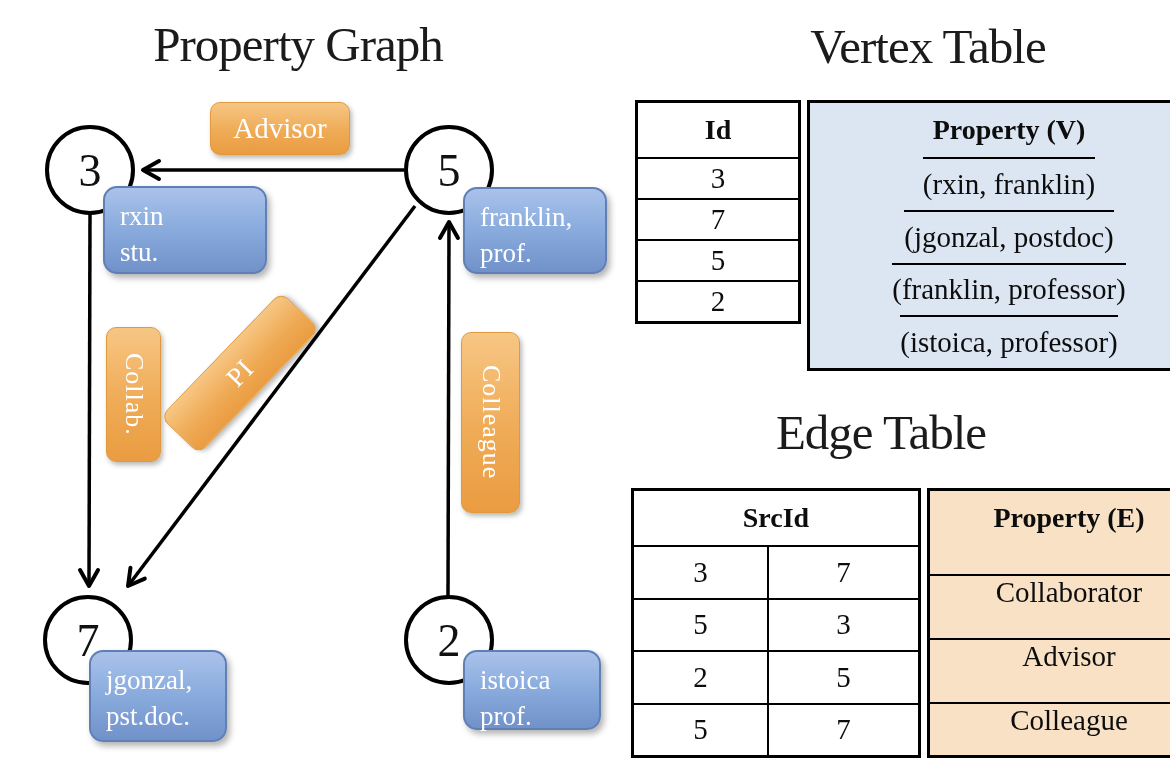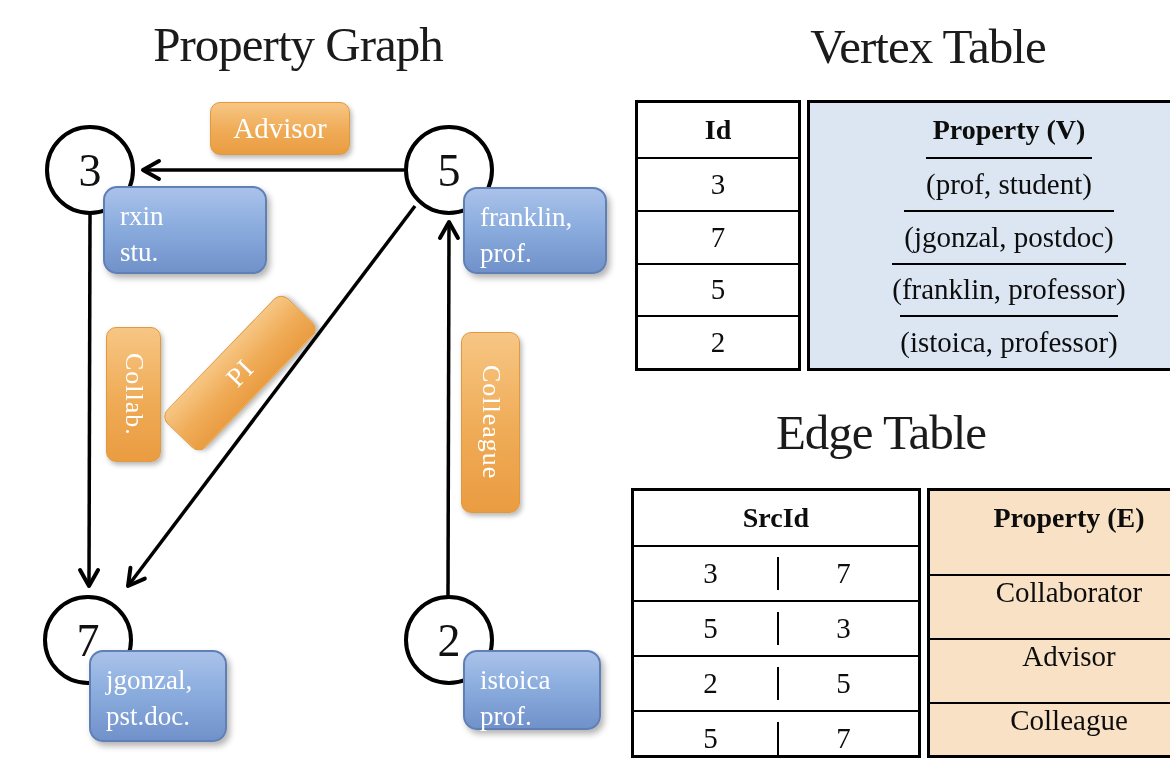--- a/index.html
+++ b/index.html
@@ -46,21 +46,21 @@
     display:flex;flex-direction:column;background:#fff;
   }
   .trow{
     flex:1;display:flex;align-items:center;justify-content:center;
     font-size:29px;color:#0d0d0d;border-top:2.5px solid #000;box-sizing:border-box;
   }
   .trow:first-child{border-top:none;}
   .trow.hdr{font-weight:bold;font-size:28px;flex:0 0 54px;}
   .bluefill{background:#dce6f2;align-items:center;}
   .orangefill{background:#f8e1c4;}
-  .duo{display:flex;flex-direction:row;padding:10px;}
+  .duo{display:flex;flex-direction:row;padding:0;}
   .duo .cell{flex:1;display:flex;align-items:center;justify-content:center;height:100%;box-sizing:border-box;}
   .duo .cell.right{border-left:2.5px solid #000;}
   svg.edges{position:absolute;left:0;top:0;}
 </style>
 </head>
 <body>
 
 <div class="canvas">
 
   <div class="big-title" style="left:10px;top:16px;width:490px;">Property Graph</div>
@@ -118,31 +118,31 @@
     <div>jgonzal,</div>
     <div>pst.doc.</div>
   </div>
   <div class="vbox" style="left:420px;top:650px;width:138px;height:80px;">
     <div>istoica</div>
     <div>prof.</div>
   </div>
 
   <div class="big-title" style="left:600px;top:18px;width:570px;">Vertex Table</div>
 
-  <div class="tcol" style="left:592px;top:100px;width:166px;height:271px;">
+  <div class="tcol" style="left:592px;top:100px;width:166px;height:224px;">
     <div class="trow hdr">Id</div>
     <div class="trow">3</div>
     <div class="trow">7</div>
     <div class="trow">5</div>
     <div class="trow">2</div>
   </div>
 
   <div class="tcol bluefill" style="left:764px;top:100px;width:404px;height:271px;">
     <div class="trow hdr bluefill">Property (V)</div>
-    <div class="trow bluefill">(prof, student)</div>
+    <div class="trow bluefill">(rxin, franklin)</div>
     <div class="trow bluefill">(jgonzal, postdoc)</div>
     <div class="trow bluefill">(franklin, professor)</div>
     <div class="trow bluefill">(istoica, professor)</div>
   </div>
 
   <div class="big-title" style="left:588px;top:404px;width:500px;">Edge Table</div>
 
   <div class="tcol" style="left:588px;top:488px;width:290px;height:270px;">
     <div class="trow hdr duo">
       <div class="cell" style="flex:0 0 133px;">SrcId</div>

